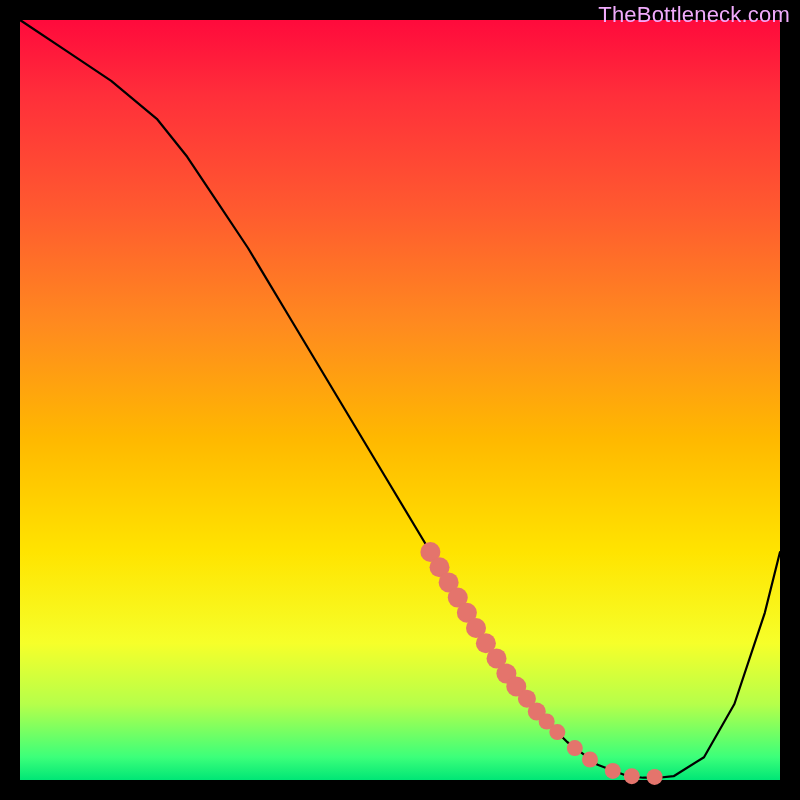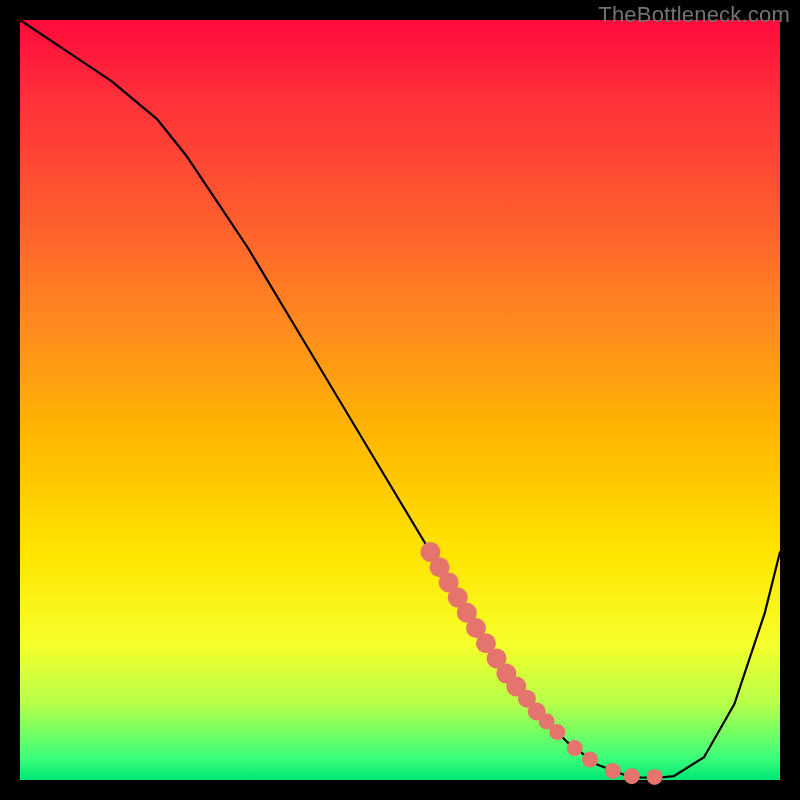--- a/index.html
+++ b/index.html
@@ -35,21 +35,21 @@
       #f6ff2a 82%,
       #b6ff4a 90%,
       #3cff7a 97%,
       #00e676 100%
     );
   }
   .watermark {
     position: absolute;
     top: 2px;
     right: 10px;
-    color: #737373;
+    color: #f0abfc;
     font-size: 22px;
     font-weight: 500;
     letter-spacing: 0.2px;
     user-select: none;
   }
   svg.overlay {
     position: absolute;
     left: 0;
     top: 0;
     width: 760px;

